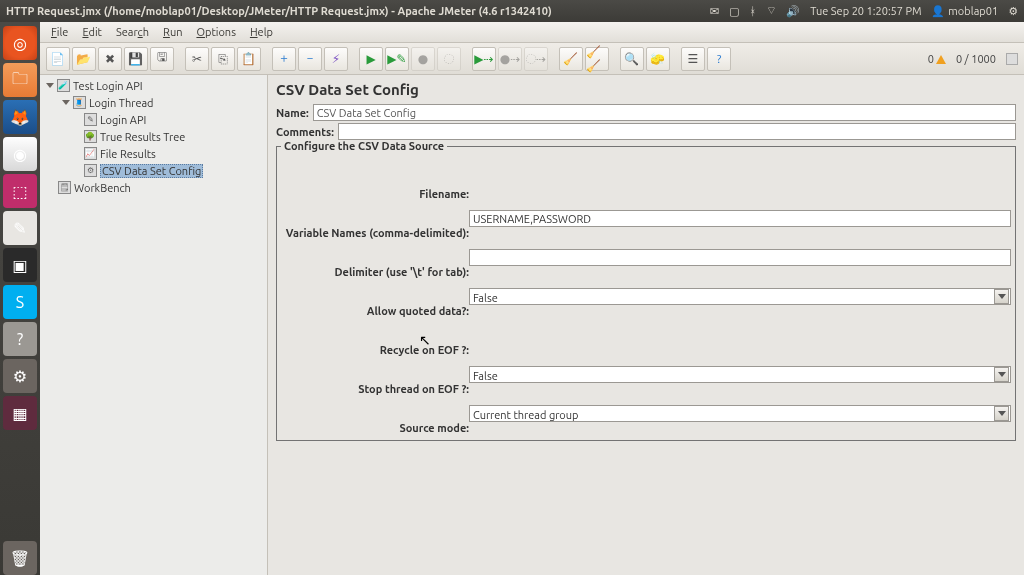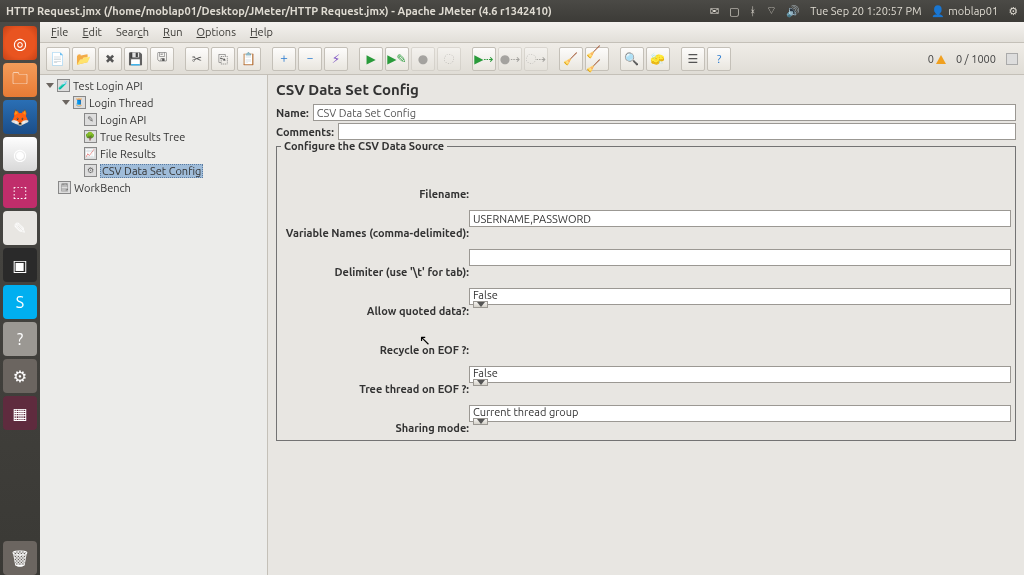--- a/index.html
+++ b/index.html
@@ -59,21 +59,21 @@
 .rightpane h2 { font-size:15px; font-weight:bold; color:#333; margin-bottom:6px; }
 .formrow { display:flex; align-items:center; margin-bottom:2px; }
 .formrow label { font-weight:bold; color:#333; padding-right:4px; }
 .formrow input.tx { flex:1; height:17px; background:#fff; border:1px solid #9b9893; padding:0 3px; color:#555; }
 
 .fieldset{border:1px solid #737373;margin-top:4px;padding:4px 4px 0 4px;}
 .fieldset .legend{font-weight:bold;color:#333;position:relative;top:-11px;background:#e8e6e2;padding:0 3px;display:inline-block;}
 .cfgrow{display:flex;align-items:center;margin-top:-4px;margin-bottom:2px;}
 .cfgrow label{width:188px;text-align:right;font-weight:bold;color:#333;padding-right:0;margin-top:29px;}
 .cfgrow input.tx, .cfgrow .combo{flex:1;height:17px;background:#fff;border:1px solid #9b9893;padding:0 3px;color:#333;}
-.combo{display:flex;align-items:flex-start;justify-content:space-between;flex-direction:column;}
+.combo{display:flex;align-items:flex-end;justify-content:space-between;}
 .combo .cbtn{width:15px;height:15px;background:linear-gradient(#f4f2ef,#d6d3cb);border:1px solid #9b9893;display:flex;align-items:center;justify-content:center;margin-right:-2px;}
 .combo .cbtn::after{content:"";width:0;height:0;border-left:4px solid transparent;border-right:4px solid transparent;border-top:5px solid #555;}
 
 .cursor{position:absolute;left:419px;top:332px;font-size:14px;color:#000;pointer-events:none;}
 </style>
 </head>
 <body>
 
 <div class="topbar">
   <span class="title">HTTP Request.jmx (/home/moblap01/Desktop/JMeter/HTTP Request.jmx) - Apache JMeter (4.6 r1342410)</span>
@@ -226,29 +226,29 @@
               <span>False</span>
               <span class="cbtn"></span>
             </div>
           </div>
 
         <div class="cfgrow">
             <label>Recycle on EOF ?:</label>
           </div>
 
         <div class="cfgrow">
-            <label>Tree thread on EOF ?:</label>
+            <label>Stop thread on EOF ?:</label>
           <div class="combo">
               <span>False</span>
               <span class="cbtn"></span>
             </div>
           </div>
 
         <div class="cfgrow" style="margin-bottom:6px;">
-            <label>Sharing mode:</label>
+            <label>Source mode:</label>
           <div class="combo">
               <span>Current thread group</span>
               <span class="cbtn"></span>
             </div>
           </div>
       </div>
     </div>
   </div>
 </div>
 

